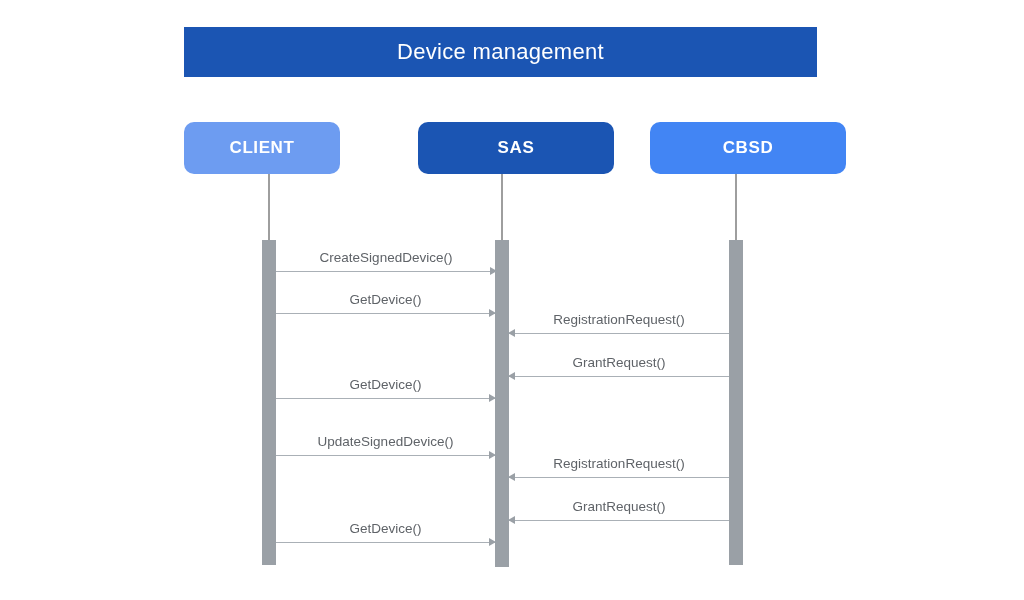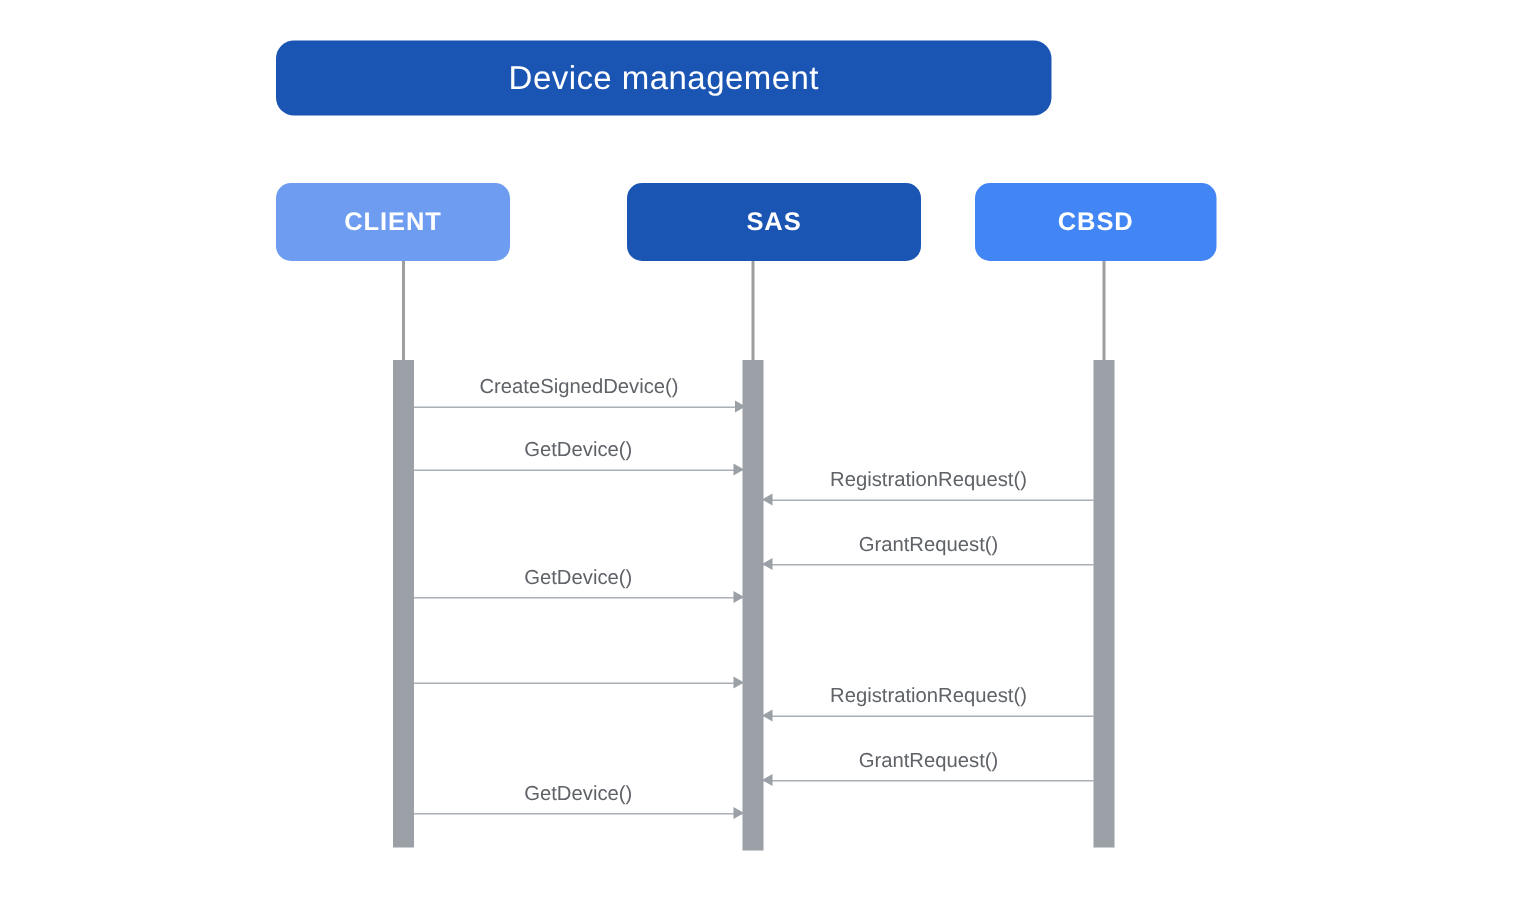--- a/index.html
+++ b/index.html
@@ -4,22 +4,22 @@
 <style>
   html,body { margin:0; padding:0; background:#ffffff; }
   .canvas {
     position:relative;
     width:1024px; height:600px;
     background:var(--bg,#ffffff);
     font-family:"Liberation Sans", sans-serif;
     overflow:hidden;
   }
   .title-bar {
-    position:absolute; left:184px; top:27px; width:517px; height:50px;
-    border-radius:12px;
+    position:absolute; left:184px; top:27px; width:633px; height:50px;
+    border-radius:0;
     display:flex; align-items:center; justify-content:center;
     color:var(--title-text,#ffffff);
     font-size:22px; font-weight:500; letter-spacing:0.3px;
   }
   .actor-box {
     position:absolute; top:122px; height:52px;
     border-radius:10px;
     display:flex; align-items:center; justify-content:center;
     color:var(--actor-text,#ffffff);
     font-size:17px; font-weight:bold; letter-spacing:0.6px;
@@ -65,21 +65,21 @@
   </div>
   <div id="diagram-layer">
       <div class="actor-box" style="left: 184px; width: 156px; background: rgb(109, 156, 241);">
     <span class="actor-label">CLIENT</span>
   </div>
       <div class="lifeline" style="left: 268px;"></div>
       <div class="actor-box" style="left: 418px; width: 196px; background: rgb(27, 85, 179);">
     <span class="actor-label">SAS</span>
   </div>
       <div class="lifeline" style="left: 501px;"></div>
-      <div class="actor-box" style="left: 650px; width: 161px; background: rgb(66, 133, 244);">
+      <div class="actor-box" style="left: 650px; width: 196px; background: rgb(66, 133, 244);">
     <span class="actor-label">CBSD</span>
   </div>
       <div class="lifeline" style="left: 735px;"></div>
       <div class="activation-bar" style="left: 262px; top: 240px; height: 325px; width: 14px;"></div>
       <div class="activation-bar" style="left: 495px; top: 240px; height: 327px; width: 14px;"></div>
       <div class="activation-bar" style="left: 729px; top: 240px; height: 325px; width: 14px;"></div>
       <div class="message" style="left: 276px; width: 220px; top: 247px; height: 25px;">
     <div class="msg-label">CreateSignedDevice()</div>
     <div class="msg-line">
       <div class="arrowhead arrow-right"></div>
@@ -103,20 +103,21 @@
       <div class="arrowhead arrow-left"></div>
     </div>
   </div>
       <div class="message" style="left: 276px; width: 219px; top: 374px; height: 25px;">
     <div class="msg-label">GetDevice()</div>
     <div class="msg-line">
       <div class="arrowhead arrow-right"></div>
     </div>
   </div>
       <div class="message" style="left: 276px; width: 219px; top: 431px; height: 25px;">
+    <div class="msg-label">UpdateSignedDevice()</div>
     <div class="msg-line">
       <div class="arrowhead arrow-right"></div>
     </div>
   </div>
       <div class="message" style="left: 509px; width: 220px; top: 453px; height: 25px;">
     <div class="msg-label">RegistrationRequest()</div>
     <div class="msg-line">
       <div class="arrowhead arrow-left"></div>
     </div>
   </div>

